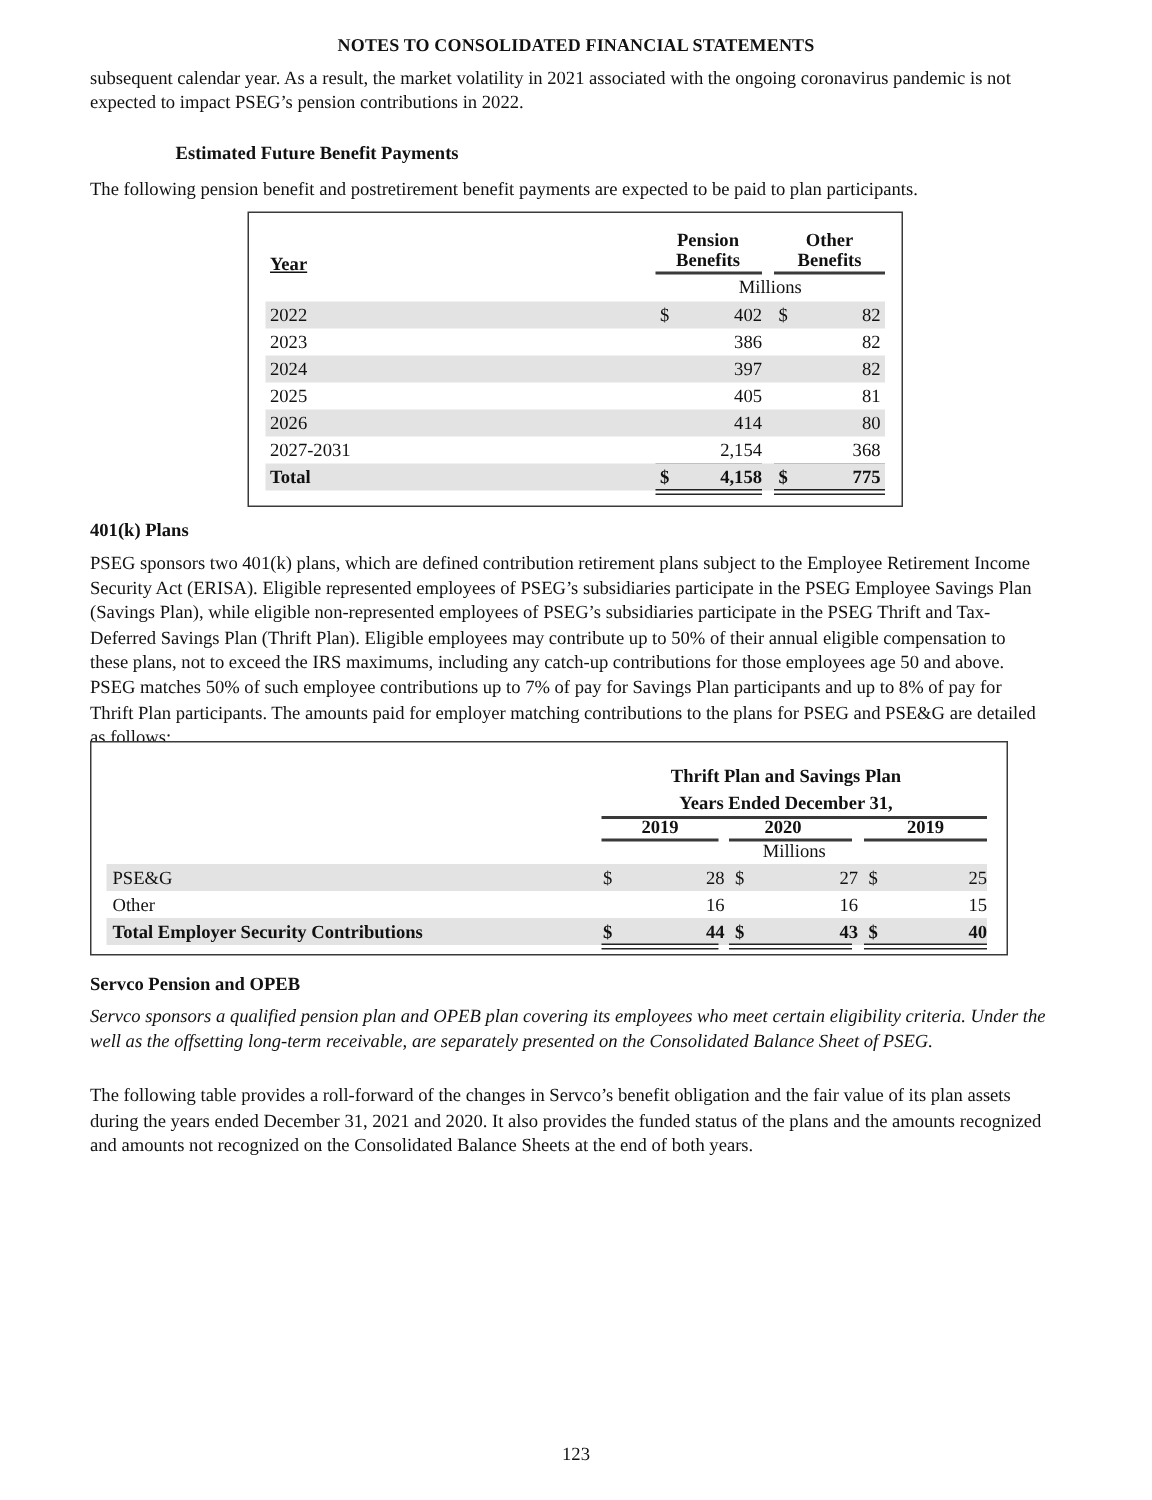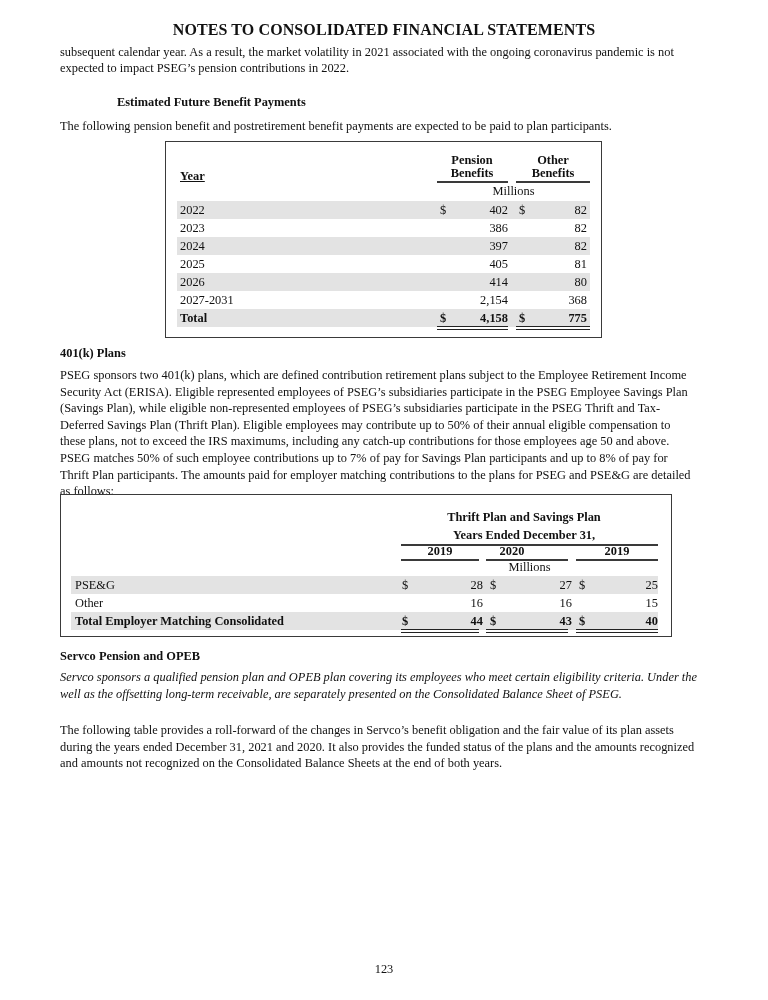--- a/index.html
+++ b/index.html
@@ -7,21 +7,21 @@
   body {
     position: relative;
     font-family: "Liberation Serif", "DejaVu Serif", serif;
     color: #111111;
     font-size: 12.4px;
     line-height: 16px;
     overflow: hidden;
   }
   .page-title {
     position: absolute; left: 0; top: 22px; width: 768px;
-    text-align: center; font-weight: bold; font-size: 16px; letter-spacing: 0.1px;
+    text-align: center; font-weight: bold; font-size: 12px; letter-spacing: 0.1px;
   }
   .para {
     position: absolute; left: 60px; width: 652px;
     text-align: left;
   }
   .subhead { position: absolute; font-weight: bold; }
   .box {
     position: absolute; border: 1.5px solid #3a3a3a; background: #fff;
   }
   .row { position: absolute; height: 18px; }
@@ -121,21 +121,21 @@
   <div>Thrift Plan participants. The amounts paid for employer matching contributions to the plans for PSEG and PSE&amp;G are detailed</div>
   <div>as follows:</div>
 </div>
 
 <div class="box" style="left:60px; top:494px; width:612px; height:143px;">
   <div class="ctr bold" style="left:340px; top:14px; width:246px;">Thrift Plan and Savings Plan</div>
   <div class="ctr bold" style="left:340px; top:32px; width:246px;">Years Ended December 31,</div>
   <div class="rule" style="left:340px; top:49px; width:257px;"></div>
 
   <div class="ctr bold" style="left:340px; top:48px; width:78px;">2019</div>
-  <div class="ctr bold" style="left:410px; top:48px; width:82px;">2020</div>
+  <div class="ctr bold" style="left:420px; top:48px; width:82px;">2020</div>
   <div class="ctr bold" style="left:515px; top:48px; width:82px;">2019</div>
   <div class="rule" style="left:340px; top:64px; width:78px;"></div>
   <div class="rule" style="left:425px; top:64px; width:82px;"></div>
   <div class="rule" style="left:515px; top:64px; width:82px;"></div>
   <div class="ctr" style="left:340px; top:64px; width:257px;">Millions</div>
 
   <div class="row shaded" style="left:10px; top:81px; width:587px;">
     <span class="cell" style="left:4px;">PSE&amp;G</span>
     <span class="cell" style="left:331px;">$</span>
     <span class="cell num" style="left:340px; width:72px;">28</span>
@@ -147,21 +147,21 @@
   <div class="row" style="left:10px; top:99px; width:587px;">
     <span class="cell" style="left:4px;">Other</span>
     <span class="cell num" style="left:340px; width:72px;">16</span>
     <span class="cell num" style="left:425px; width:76px;">16</span>
     <span class="cell num" style="left:515px; width:72px;">15</span>
   </div>
   <div class="rule thin" style="left:340px; top:117px; width:78px;"></div>
   <div class="rule thin" style="left:425px; top:117px; width:82px;"></div>
   <div class="rule thin" style="left:515px; top:117px; width:82px;"></div>
   <div class="row shaded" style="left:10px; top:117px; width:587px;">
-    <span class="cell bold" style="left:4px;">Total Employer Matching Consolidated</span>
+    <span class="cell bold" style="left:4px;">Total Employer Security Contributions</span>
     <span class="cell bold" style="left:331px;">$</span>
     <span class="cell num bold" style="left:340px; width:72px;">44</span>
     <span class="cell bold" style="left:419px;">$</span>
     <span class="cell num bold" style="left:425px; width:76px;">43</span>
     <span class="cell bold" style="left:508px;">$</span>
     <span class="cell num bold" style="left:515px; width:72px;">40</span>
   </div>
   <div class="dbl" style="left:340px; top:134px; width:78px;"></div>
   <div class="dbl" style="left:425px; top:134px; width:82px;"></div>
   <div class="dbl" style="left:515px; top:134px; width:82px;"></div>

